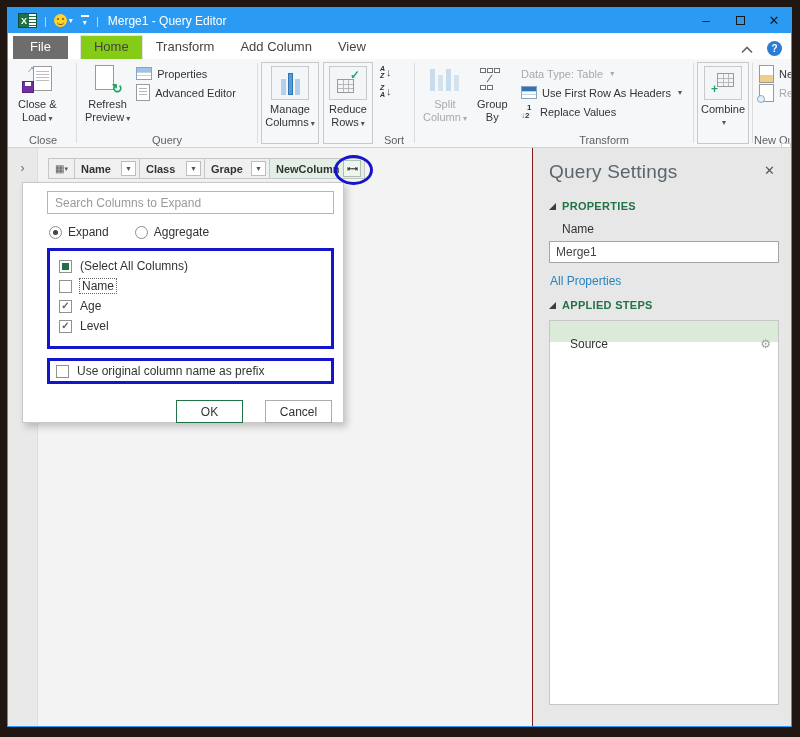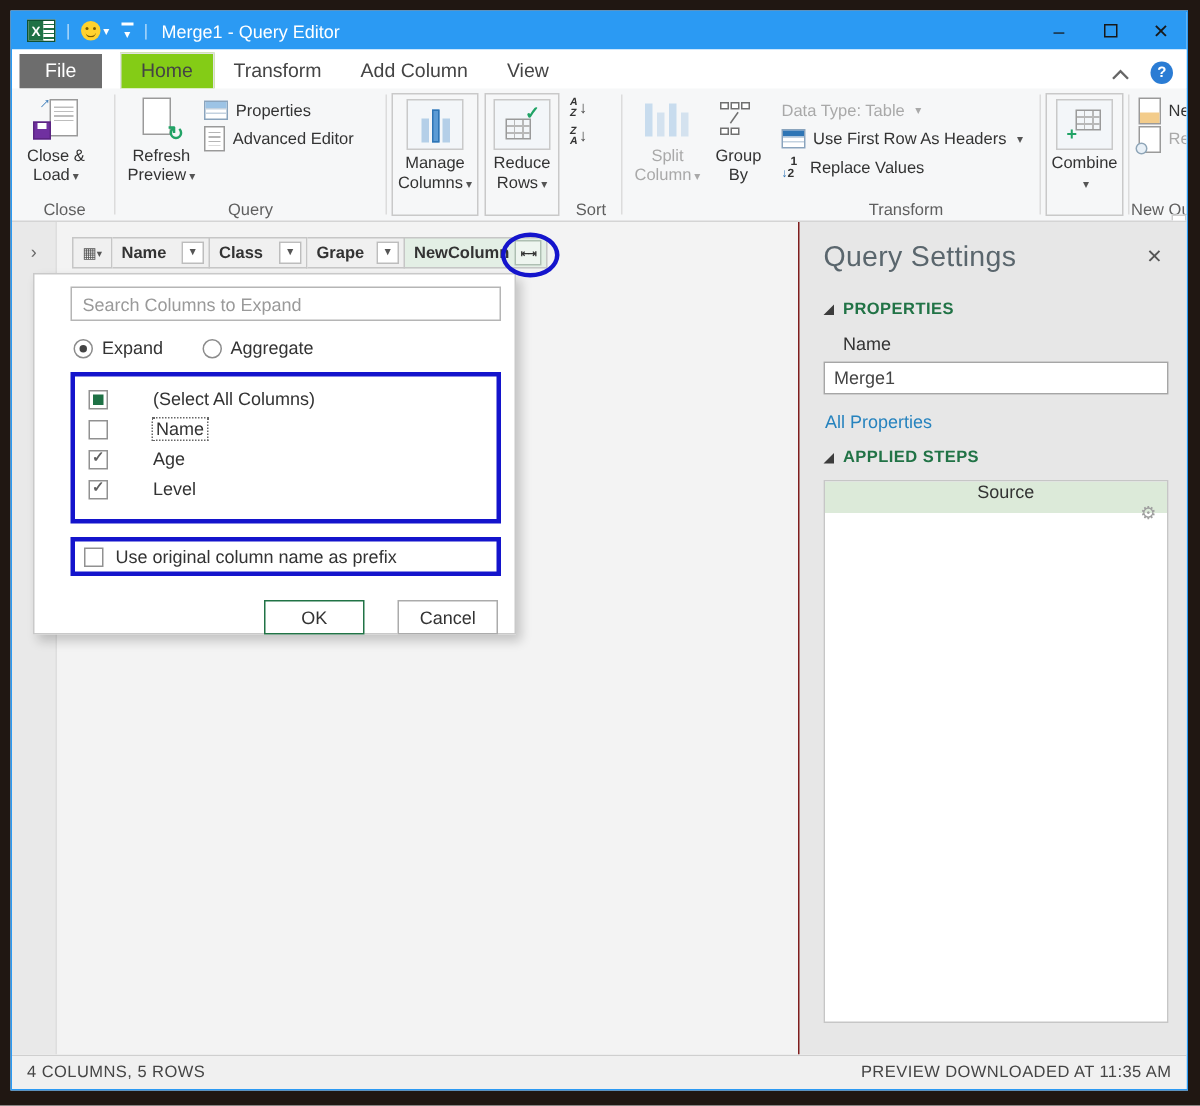--- a/index.html
+++ b/index.html
@@ -152,43 +152,43 @@
   .qs-title{ font-size:19px; color:#5a666d; font-weight:normal; letter-spacing:.2px; }
   .qs-close{ margin-left:auto; color:#555; font-size:13px; padding:2px 4px; }
   .section-head{ display:flex; align-items:center; margin-top:17px; }
   .tri{ width:0; height:0; border-left:7px solid transparent; border-bottom:7px solid #3c3c3c; margin-right:6px; }
   .section-label{ color:#217346; font-weight:bold; font-size:11px; letter-spacing:.3px; }
   .qs-namelabel{ font-size:12px; color:#333; margin:10px 0 5px 13px; }
   .qs-input{ width:100%; height:22px; border:1px solid #a6a6a6; background:#fff; font-size:12px;
     color:#444; padding:0 6px; font-family:"Liberation Sans",sans-serif; margin-left:0; }
   .qs-link{ color:#2683be; font-size:12px; margin:11px 0 3px 1px; }
   .steps-box{ flex:1; margin-top:9px; background:#fff; border:1px solid #c6c6c6; overflow:hidden; }
-  .step-row{ height:21px; background:#dcead9; display:flex; align-items:center;
-    padding:0 7px 0 20px; font-size:12px; color:#333;flex-direction:column; }
+  .step-row{ height:21px; background:#dcead9; display:flex; 
+    padding:16px 7px 0 20px; font-size:12px; color:#333; }
   .step-gear{ margin-left:auto; color:#9f9f9f; font-size:12px; }
   
   .statusbar{ height:23px; flex:0 0 23px; background:#f0f0f0; border-top:1px solid #cfcfcf;
     display:flex; align-items:center; padding:0 10px; font-size:11px; color:#454545; letter-spacing:.3px; }
   .status-right{ margin-left:auto; }
   
   .popup{ position:absolute; left:22px; top:182px; width:322px; height:241px; background:#fff;
     border:1px solid #c9c9c9; box-shadow:3px 4px 7px rgba(0,0,0,.2); z-index:30;
     padding:8px 9px 0 24px; }
   .search-input{ width:100%; height:23px; border:1px solid #b5b5b5; font-size:12px; color:#444;
     padding:0 7px; font-family:"Liberation Sans",sans-serif; }
   .search-input::placeholder{ color:#9a9a9a; }
   .radiorow{ display:flex; align-items:center; gap:26px; margin:11px 0 9px 2px; font-size:12px; color:#333; }
   .radioopt{ display:flex; align-items:center; gap:6px; }
   .radio{ width:13px; height:13px; border:1px solid #8c8c8c; border-radius:50%; background:#fff;
     position:relative; }
   .radio.sel::after{ content:""; position:absolute; left:3px; top:3px; width:5px; height:5px;
     border-radius:50%; background:#444; }
   .bluebox{ border:3px solid #1414cc; }
   .listbox{ height:101px; padding:5px 0 0 9px; margin-bottom:9px; }
-  .cbrow{ display:flex; align-items:center; height:20px; font-size:12px; color:#333;gap:22px; }
+  .cbrow{ display:flex; align-items:center; height:20px; font-size:12px; color:#333; }
   .cb{ width:13px; height:13px; border:1px solid #919191; background:#fff; margin-right:8px;
     display:flex; align-items:center; justify-content:center; flex:0 0 13px; }
   .cb .indsq{ width:7px; height:7px; background:#1e7145; }
   .cb .mark{ color:#5f5f5f; font-size:10px; line-height:10px; font-weight:bold; }
   .focuslbl{ outline:1px dotted #666; padding:0 2px; }
   .prefixbox{ height:26px; display:flex; align-items:center; padding-left:6px; margin-bottom:16px; }
   .btnrow{ display:flex; justify-content:flex-end; gap:22px; padding-right:2px; }
   .btn{ min-width:67px; height:23px; background:#fff; font-size:12px; color:#333;
     display:flex; align-items:center; justify-content:center; }
   .btn-ok{ border:1px solid #217346; }
@@ -478,24 +478,20 @@
       </div>
       <div class="steps-box">
         <div class="step-row">
           <span>Source</span>
           <span class="step-gear">⚙</span>
         </div>
       </div>
     </div>
   </div>
 
-  <div class="statusbar">
-    <span>4 COLUMNS, 5 ROWS</span>
-    <span class="status-right">PREVIEW DOWNLOADED AT 11:35 AM</span>
-  </div>
 </div>
 
 <div class="popup">
   <input class="search-input" type="text" placeholder="Search Columns to Expand" style="">
   <div class="radiorow">
     <span class="radioopt">
       <span class="radio sel"></span>
       <span>Expand</span>
     </span>
     <span class="radioopt">

